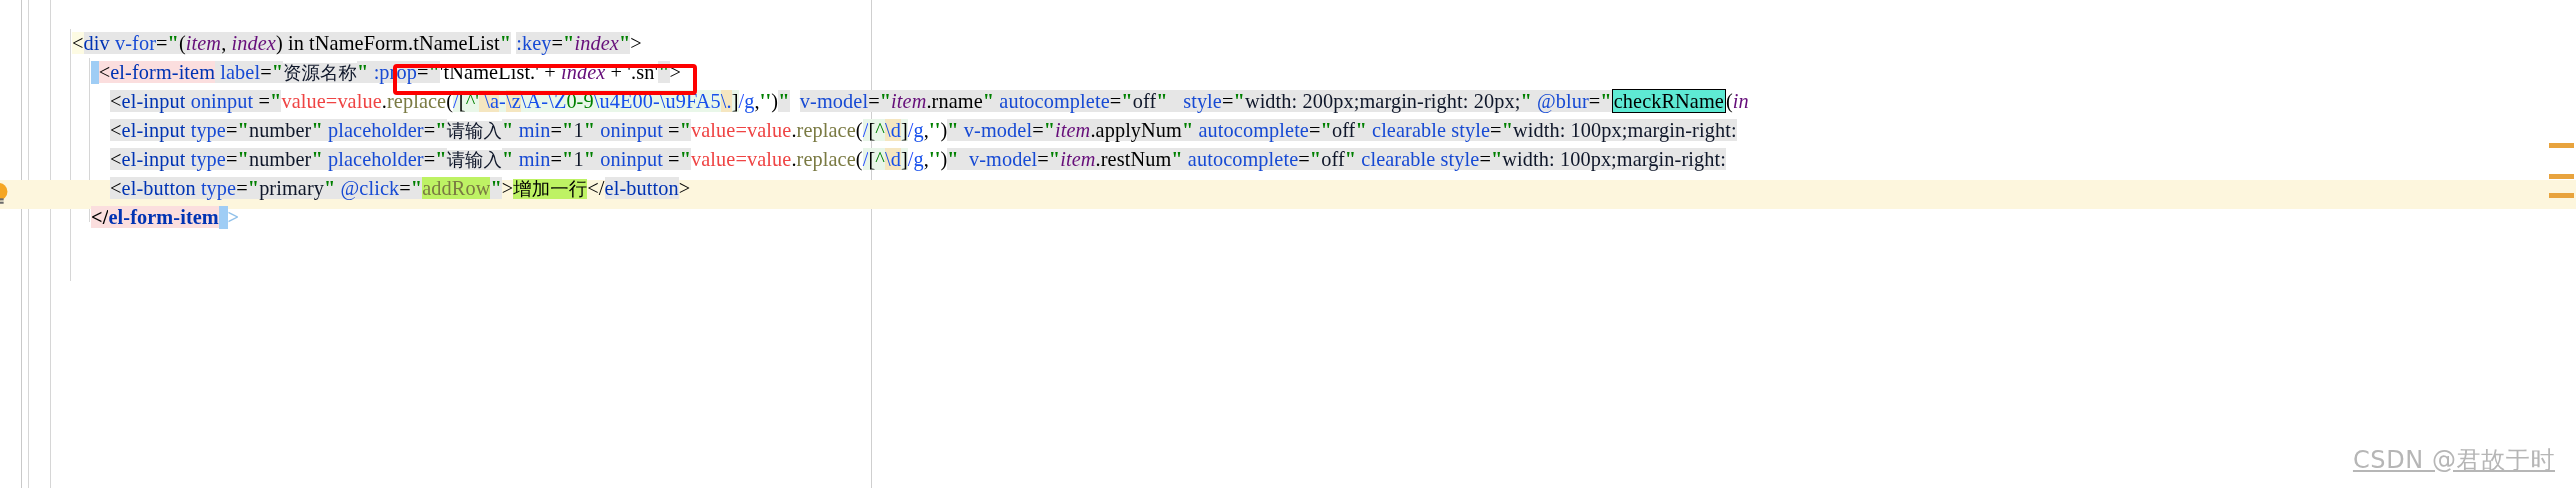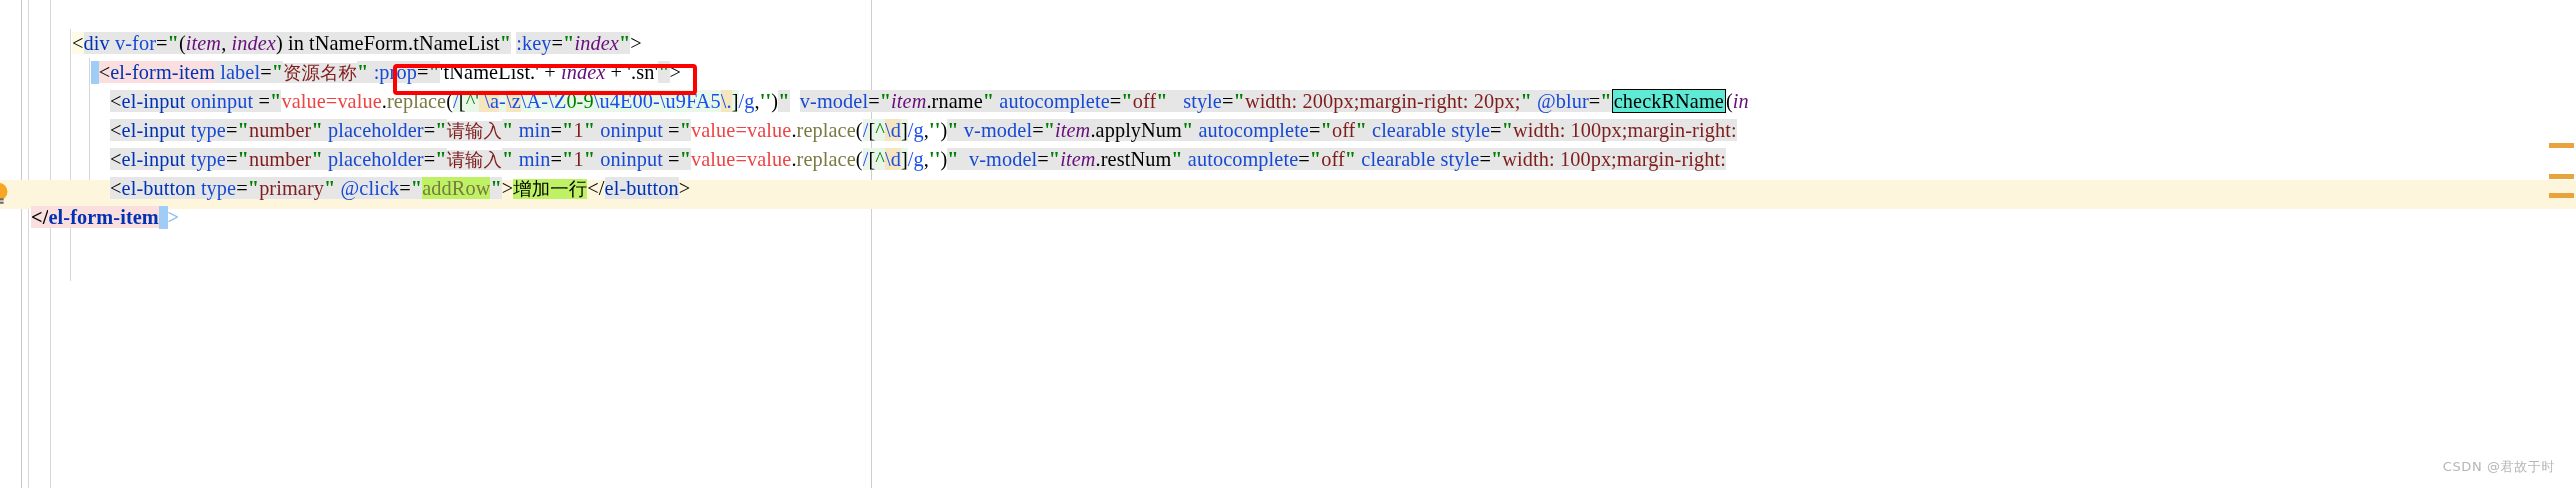--- a/index.html
+++ b/index.html
@@ -42,21 +42,21 @@
     letter-spacing:0.1px;
   }
   .line span{
     font-family:"Liberation Serif","DejaVu Serif",serif;
   }
 
   
   .tag      {color:#0033b3;}        
   .attr     {color:#174ad4;}        
   .punct    {color:#000000;}        
-  .str      {color:#7f1d1d;}        
+  .str      {color:#0f172a;}        
   .q        {color:#008000;font-weight:bold;}  
   .js       {color:#660e7a;font-style:italic;} 
   .jsplain  {color:#ef4444;}
   .fn       {color:#7a7a43;}        
   .num      {color:#1750eb;}        
   .regex    {color:#264eff;}
   .rxgreen  {color:#008000;}
   .txt      {color:#000000;}        
   .zh       {font-family:"DejaVu Sans","Liberation Sans",sans-serif;font-size:18.4px;}
   .bg-white {background:#bef264;}
@@ -108,25 +108,26 @@
   }
   
   .mm-mark{
     position:absolute;right:1.9px;height:4.8px;width:25px;background:#e8a33d;
     z-index:20;
   }
   
   .watermark{
     position:absolute;
     color:#b6b6b6;
-    font-size:13px;
+    font-size:24px;
     font-family:"DejaVu Sans","Liberation Sans",sans-serif;
     letter-spacing:0.6px;
     z-index:40;
     white-space:nowrap;
+    text-decoration:underline;
   }
   
   .pane-divider{
     position:absolute;top:0;bottom:0;width:1px;background:#cfcfcf;
   }
 </style>
 </head>
 <body>
 
 <div id="editor">
@@ -167,21 +168,21 @@
     <div class="line" style="padding-left:79px;">
       <span class="bg-lgrey punct">&lt;</span><span class="bg-lgrey tag">el-input</span><span class="bg-lgrey"> </span><span class="bg-lgrey attr">type</span><span class="bg-lgrey punct">=</span><span class="bg-lgrey q">"</span><span class="bg-lgrey str">number</span><span class="bg-lgrey q">"</span><span class="bg-lgrey"> </span><span class="bg-lgrey attr">placeholder</span><span class="bg-lgrey punct">=</span><span class="bg-lgrey q">"</span><span class="bg-lgrey str zh">请输入</span><span class="bg-lgrey q">"</span><span class="bg-lgrey"> </span><span class="bg-lgrey attr">min</span><span class="bg-lgrey punct">=</span><span class="bg-lgrey q">"</span><span class="bg-lgrey str">1</span><span class="bg-lgrey q">"</span><span class="bg-lgrey"> </span><span class="bg-lgrey attr">oninput</span><span class="bg-lgrey"> </span><span class="bg-lgrey punct">=</span><span class="bg-lgrey q">"</span><span class="jsplain">value=value</span><span class="punct">.</span><span class="fn">replace</span><span class="punct">(</span><span class="bg-mint regex">/</span><span class="bg-mint punct">[</span><span class="bg-mint rxgreen">^</span><span class="bg-tan num">\d</span><span class="bg-mint punct">]</span><span class="regex">/</span><span class="num">g</span><span class="punct">,</span><span class="q">''</span><span class="punct">)</span><span class="bg-lgrey q">"</span><span class="bg-lgrey">  </span><span class="bg-lgrey attr">v-model</span><span class="bg-lgrey punct">=</span><span class="bg-lgrey q">"</span><span class="bg-lgrey js">item</span><span class="bg-lgrey punct">.</span><span class="bg-lgrey txt">restNum</span><span class="bg-lgrey q">"</span><span class="bg-lgrey"> </span><span class="bg-lgrey attr">autocomplete</span><span class="bg-lgrey punct">=</span><span class="bg-lgrey q">"</span><span class="bg-lgrey str">off</span><span class="bg-lgrey q">"</span><span class="bg-lgrey"> </span><span class="bg-lgrey attr">clearable</span><span class="bg-lgrey"> </span><span class="bg-lgrey attr">style</span><span class="bg-lgrey punct">=</span><span class="bg-lgrey q">"</span><span class="bg-lgrey str">width: 100px;margin-right:</span>
     </div>
 
     
     <div class="line" style="padding-left:79px;">
       <span class="bg-lgrey punct">&lt;</span><span class="bg-lgrey tag">el-button</span><span class="bg-lgrey"> </span><span class="bg-lgrey attr">type</span><span class="bg-lgrey punct">=</span><span class="bg-lgrey q">"</span><span class="bg-lgrey str">primary</span><span class="bg-lgrey q">"</span><span class="bg-lgrey"> </span><span class="bg-lgrey attr">@click</span><span class="bg-lgrey punct">=</span><span class="bg-lgrey q">"</span><span class="bg-white fn">addRow</span><span class="bg-lgrey q">"</span><span class="punct">&gt;</span><span class="bg-white txt zh">增加一行</span><span class="punct">&lt;/</span><span class="bg-lgrey tag">el-button</span><span class="punct">&gt;</span>
     </div>
 
     
-    <div class="line" style="font-weight:bold;">
+    <div class="line" style="padding-left:60px;font-weight:bold;">
       <span class="bg-pink punct">&lt;/</span><span class="bg-pink tag">el-form-item</span><span class="caret"></span><span class="punct" style="color:#8fc0ea;">&gt;</span>
     </div>
 
     
 
     
     <div class="line"></div>
     <div class="line"></div>
 
     

